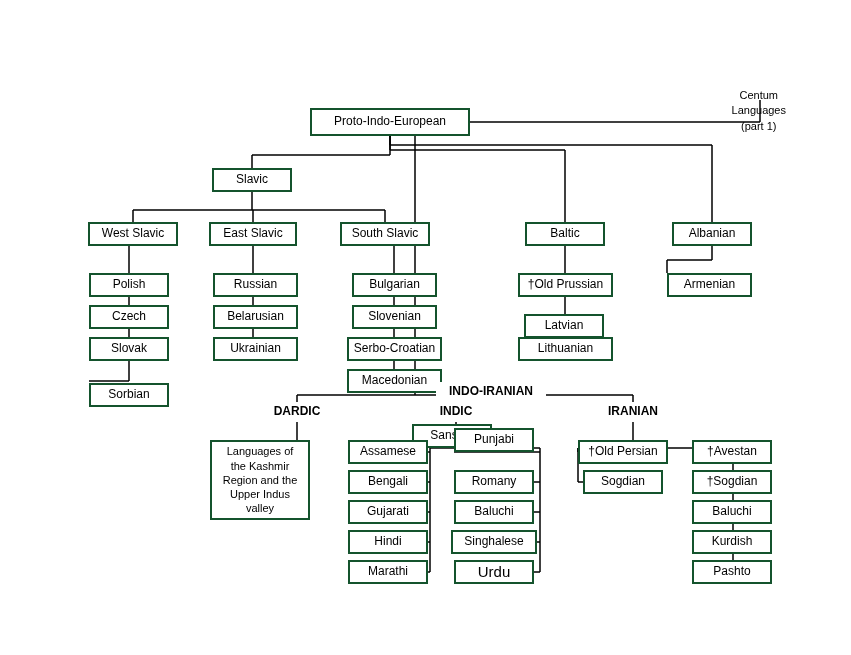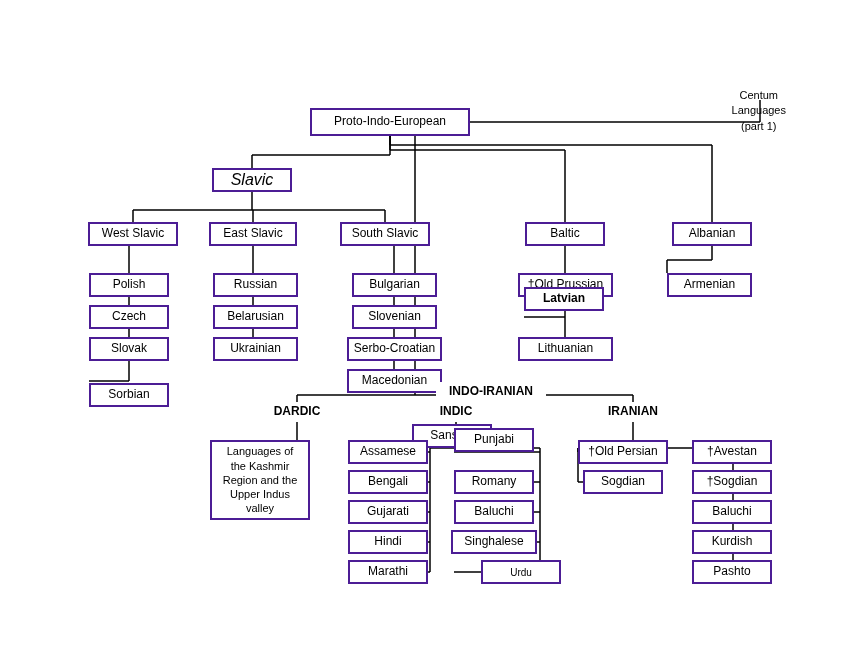--- a/index.html
+++ b/index.html
@@ -51,21 +51,21 @@
       position: absolute;
       bottom: 18px;
       left: 70px;
       font-size: 13px;
       font-style: italic;
       font-weight: bold;
     }
     
     .node {
       position: absolute;
-      border: 2px solid #4c1d95;
+      border: 2px solid #14532d;
       background: #fff;
       text-align: center;
       display: flex;
       align-items: center;
       justify-content: center;
       font-size: 12px;
       font-family: Arial, sans-serif;
       line-height: 1.3;
       padding: 2px 4px;
     }
@@ -187,57 +187,57 @@
     <line x1="733" y1="512" x2="692" y2="512" stroke="#000" stroke-width="1.5"></line>
     <line x1="733" y1="542" x2="692" y2="542" stroke="#000" stroke-width="1.5"></line>
     <line x1="733" y1="572" x2="692" y2="572" stroke="#000" stroke-width="1.5"></line>
 
     <line x1="578" y1="448" x2="578" y2="452" stroke="#000" stroke-width="1.5"></line>
     <line x1="578" y1="452" x2="578" y2="452" stroke="#000" stroke-width="1.5"></line>
   </svg>
 
   <div id="nodes-container">
       <div class="node" style="left: 310px; top: 108px; width: 160px; height: 28px; font-size: 12px;">Proto-Indo-European</div>
-      <div class="node" style="left: 212px; top: 168px; width: 80px; height: 24px; font-size: 16px; font-style: italic;">Slavic</div>
+      <div class="node" style="left: 212px; top: 168px; width: 80px; height: 24px; font-size: 12px;">Slavic</div>
       <div class="node" style="left: 88px; top: 222px; width: 90px; height: 24px; font-size: 12px;">West Slavic</div>
       <div class="node" style="left: 209px; top: 222px; width: 88px; height: 24px; font-size: 12px;">East Slavic</div>
       <div class="node" style="left: 340px; top: 222px; width: 90px; height: 24px; font-size: 12px;">South Slavic</div>
       <div class="node" style="left: 525px; top: 222px; width: 80px; height: 24px; font-size: 12px;">Baltic</div>
       <div class="node" style="left: 672px; top: 222px; width: 80px; height: 24px; font-size: 12px;">Albanian</div>
       <div class="node" style="left: 89px; top: 273px; width: 80px; height: 24px; font-size: 12px;">Polish</div>
       <div class="node" style="left: 89px; top: 305px; width: 80px; height: 24px; font-size: 12px;">Czech</div>
       <div class="node" style="left: 89px; top: 337px; width: 80px; height: 24px; font-size: 12px;">Slovak</div>
       <div class="node" style="left: 89px; top: 383px; width: 80px; height: 24px; font-size: 12px;">Sorbian</div>
       <div class="node" style="left: 213px; top: 273px; width: 85px; height: 24px; font-size: 12px;">Russian</div>
       <div class="node" style="left: 213px; top: 305px; width: 85px; height: 24px; font-size: 12px;">Belarusian</div>
       <div class="node" style="left: 213px; top: 337px; width: 85px; height: 24px; font-size: 12px;">Ukrainian</div>
       <div class="node" style="left: 352px; top: 273px; width: 85px; height: 24px; font-size: 12px;">Bulgarian</div>
       <div class="node" style="left: 352px; top: 305px; width: 85px; height: 24px; font-size: 12px;">Slovenian</div>
       <div class="node" style="left: 347px; top: 337px; width: 95px; height: 24px; font-size: 12px;">Serbo-Croatian</div>
       <div class="node" style="left: 347px; top: 369px; width: 95px; height: 24px; font-size: 12px;">Macedonian</div>
       <div class="node" style="left: 518px; top: 273px; width: 95px; height: 24px; font-size: 12px;">†Old Prussian</div>
-      <div class="node" style="left: 524px; top: 287px; width: 80px; height: 24px; font-size: 12px; font-weight: bold;">Latvian</div>
+      <div class="node" style="left: 524px; top: 314px; width: 80px; height: 24px; font-size: 12px;">Latvian</div>
       <div class="node" style="left: 518px; top: 337px; width: 95px; height: 24px; font-size: 12px;">Lithuanian</div>
       <div class="node" style="left: 667px; top: 273px; width: 85px; height: 24px; font-size: 12px;">Armenian</div>
       <div class="node" style="left: 436px; top: 382px; width: 110px; height: 20px; border: none; font-weight: bold; font-size: 12px;">INDO-IRANIAN</div>
       <div class="node" style="left: 262px; top: 402px; width: 70px; height: 20px; border: none; font-weight: bold; font-size: 12px;">DARDIC</div>
       <div class="node" style="left: 426px; top: 402px; width: 60px; height: 20px; border: none; font-weight: bold; font-size: 12px;">INDIC</div>
       <div class="node" style="left: 598px; top: 402px; width: 70px; height: 20px; border: none; font-weight: bold; font-size: 12px;">IRANIAN</div>
       <div class="node" style="left: 412px; top: 424px; width: 80px; height: 24px; font-size: 12px;">Sanskrit</div>
       <div class="node" style="left: 210px; top: 440px; width: 100px; height: 80px; font-size: 11px;">Languages of<br>the Kashmir<br>Region and the<br>Upper Indus<br>valley</div>
       <div class="node" style="left: 348px; top: 440px; width: 80px; height: 24px; font-size: 12px;">Assamese</div>
       <div class="node" style="left: 348px; top: 470px; width: 80px; height: 24px; font-size: 12px;">Bengali</div>
       <div class="node" style="left: 348px; top: 500px; width: 80px; height: 24px; font-size: 12px;">Gujarati</div>
       <div class="node" style="left: 348px; top: 530px; width: 80px; height: 24px; font-size: 12px;">Hindi</div>
       <div class="node" style="left: 348px; top: 560px; width: 80px; height: 24px; font-size: 12px;">Marathi</div>
       <div class="node" style="left: 454px; top: 428px; width: 80px; height: 24px; font-size: 12px;">Punjabi</div>
       <div class="node" style="left: 454px; top: 470px; width: 80px; height: 24px; font-size: 12px;">Romany</div>
       <div class="node" style="left: 454px; top: 500px; width: 80px; height: 24px; font-size: 12px;">Baluchi</div>
       <div class="node" style="left: 451px; top: 530px; width: 86px; height: 24px; font-size: 12px;">Singhalese</div>
-      <div class="node" style="left: 454px; top: 560px; width: 80px; height: 24px; font-size: 10px; margin-left: 27px;">Urdu</div>
+      <div class="node" style="left: 454px; top: 560px; width: 80px; height: 24px; font-size: 15px;">Urdu</div>
       <div class="node" style="left: 578px; top: 440px; width: 90px; height: 24px; font-size: 12px;">†Old Persian</div>
       <div class="node" style="left: 583px; top: 470px; width: 80px; height: 24px; font-size: 12px;">Sogdian</div>
       <div class="node" style="left: 692px; top: 440px; width: 80px; height: 24px; font-size: 12px;">†Avestan</div>
       <div class="node" style="left: 692px; top: 470px; width: 80px; height: 24px; font-size: 12px;">†Sogdian</div>
       <div class="node" style="left: 692px; top: 500px; width: 80px; height: 24px; font-size: 12px;">Baluchi</div>
       <div class="node" style="left: 692px; top: 530px; width: 80px; height: 24px; font-size: 12px;">Kurdish</div>
       <div class="node" style="left: 692px; top: 560px; width: 80px; height: 24px; font-size: 12px;">Pashto</div>
     </div>
 </div>
 

